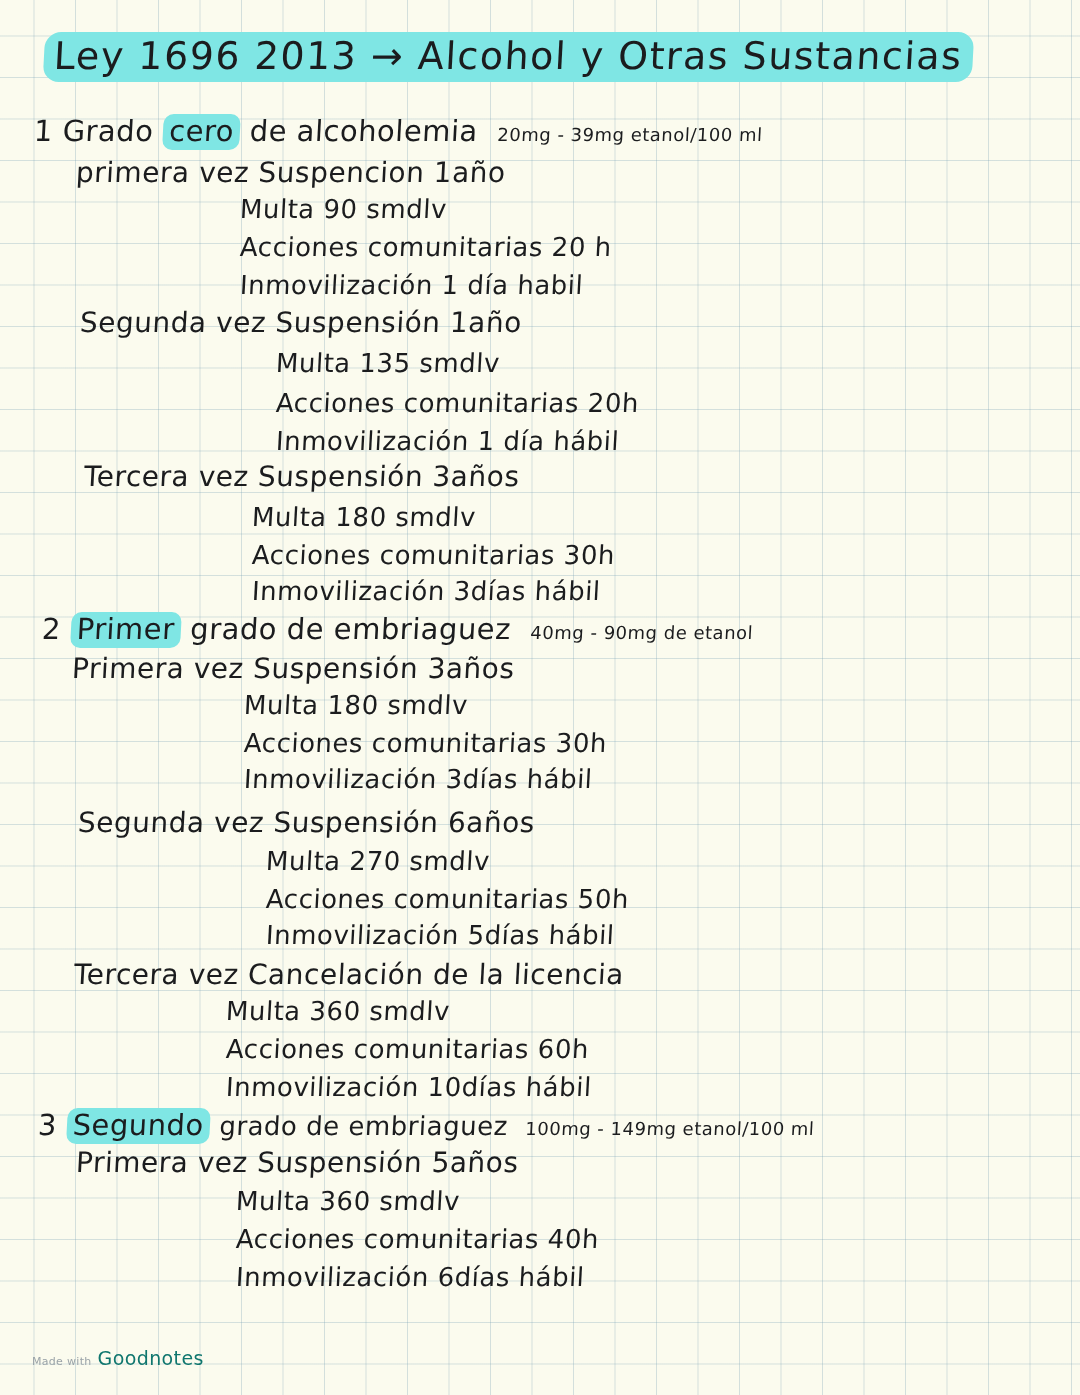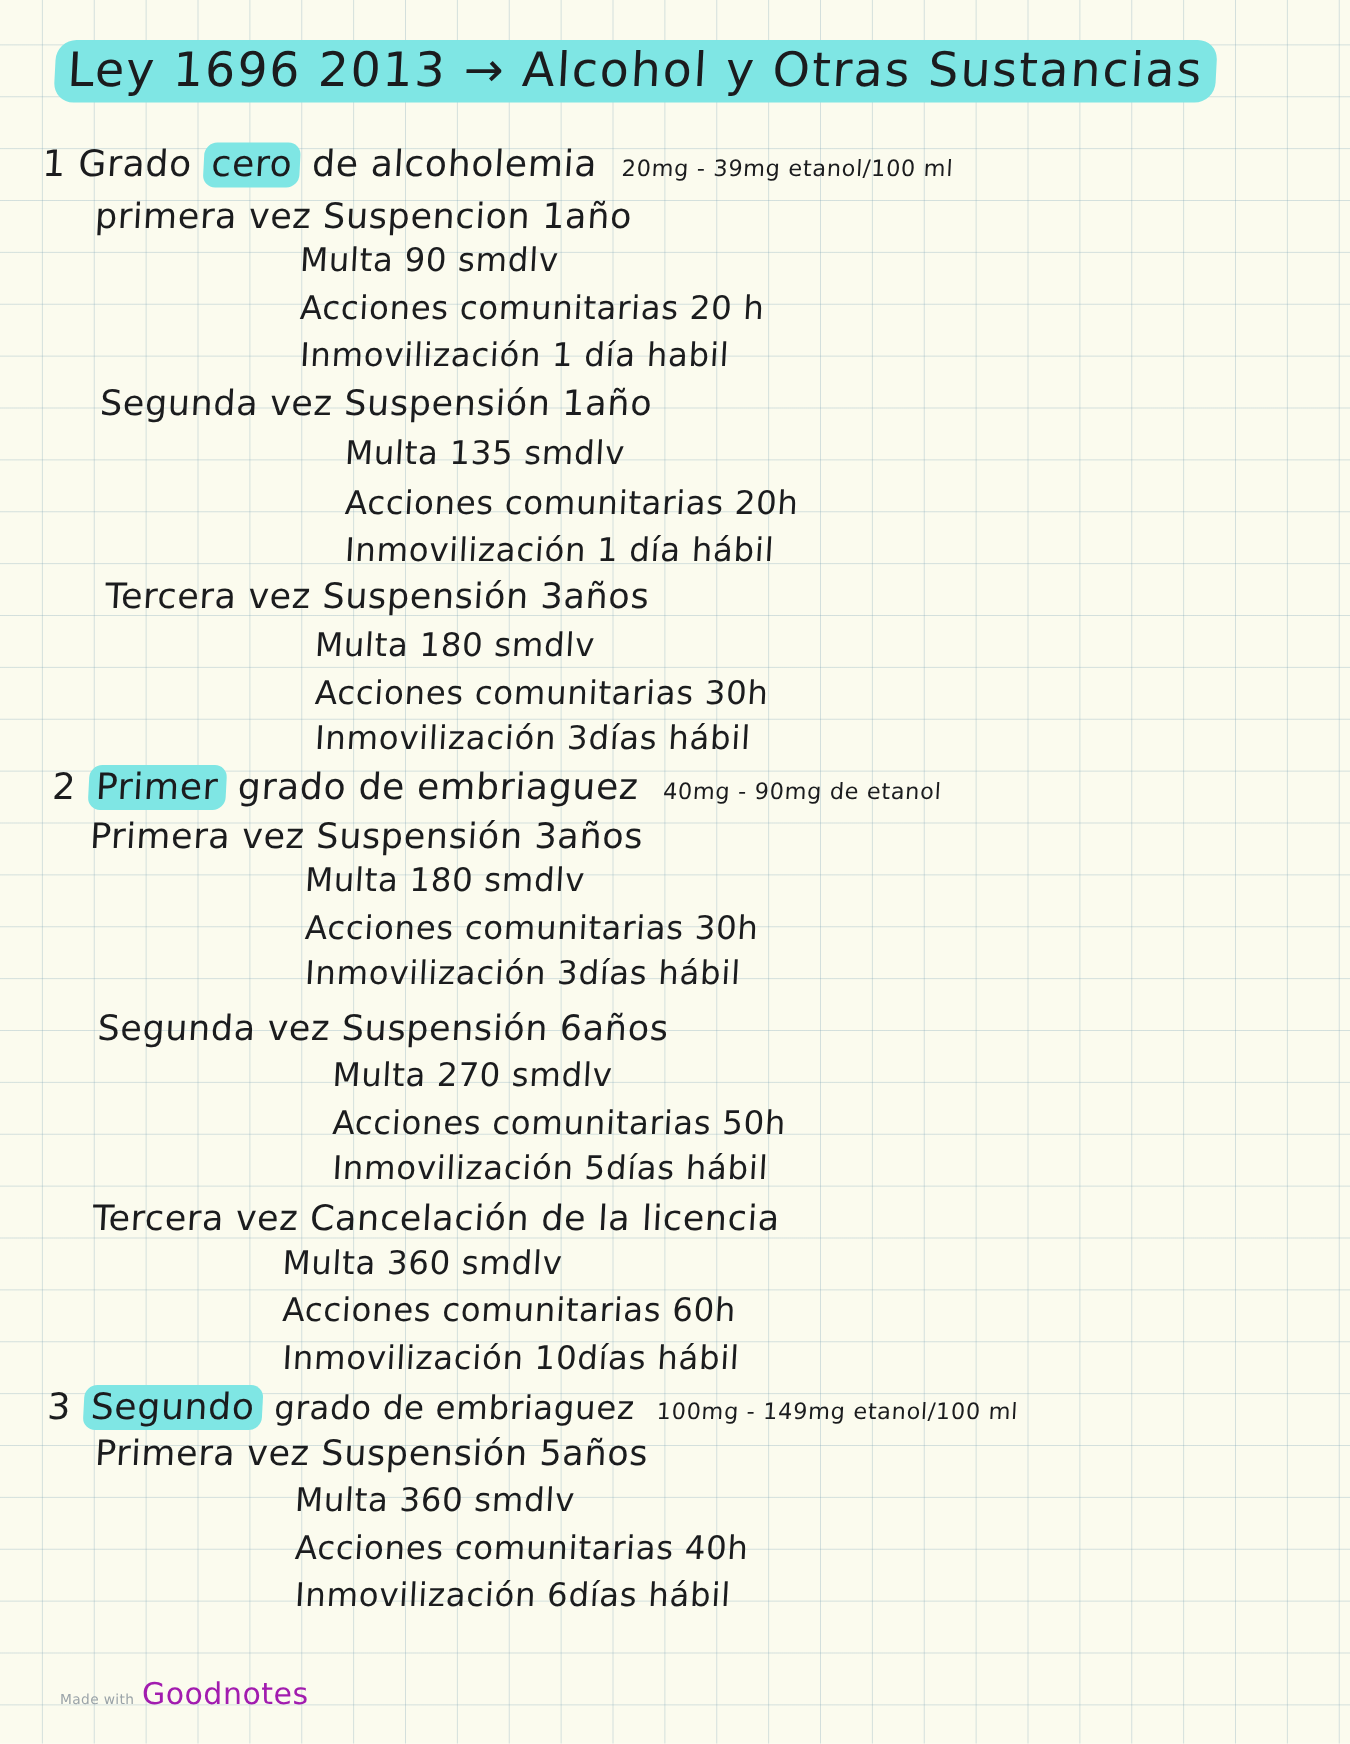--- a/index.html
+++ b/index.html
@@ -73,25 +73,24 @@
     left: 32px;
     bottom: 26px;
     display: flex;
     align-items: baseline;
     gap: 6px;
   }
   .footer .made {
     font-size: 11px;
     color: #9aa3a8;
     letter-spacing: 0.3px;
-    margin-left: 16px;
   }
   .footer .brand {
-    font-size: 24px;
-    color: #a21caf;
+    font-size: 19px;
+    color: #0f766e;
     letter-spacing: 0.4px;
   }
 </style>
 </head>
 <body>
 
 <div id="page">
   <div id="grid"></div>
 
   <div id="content">

